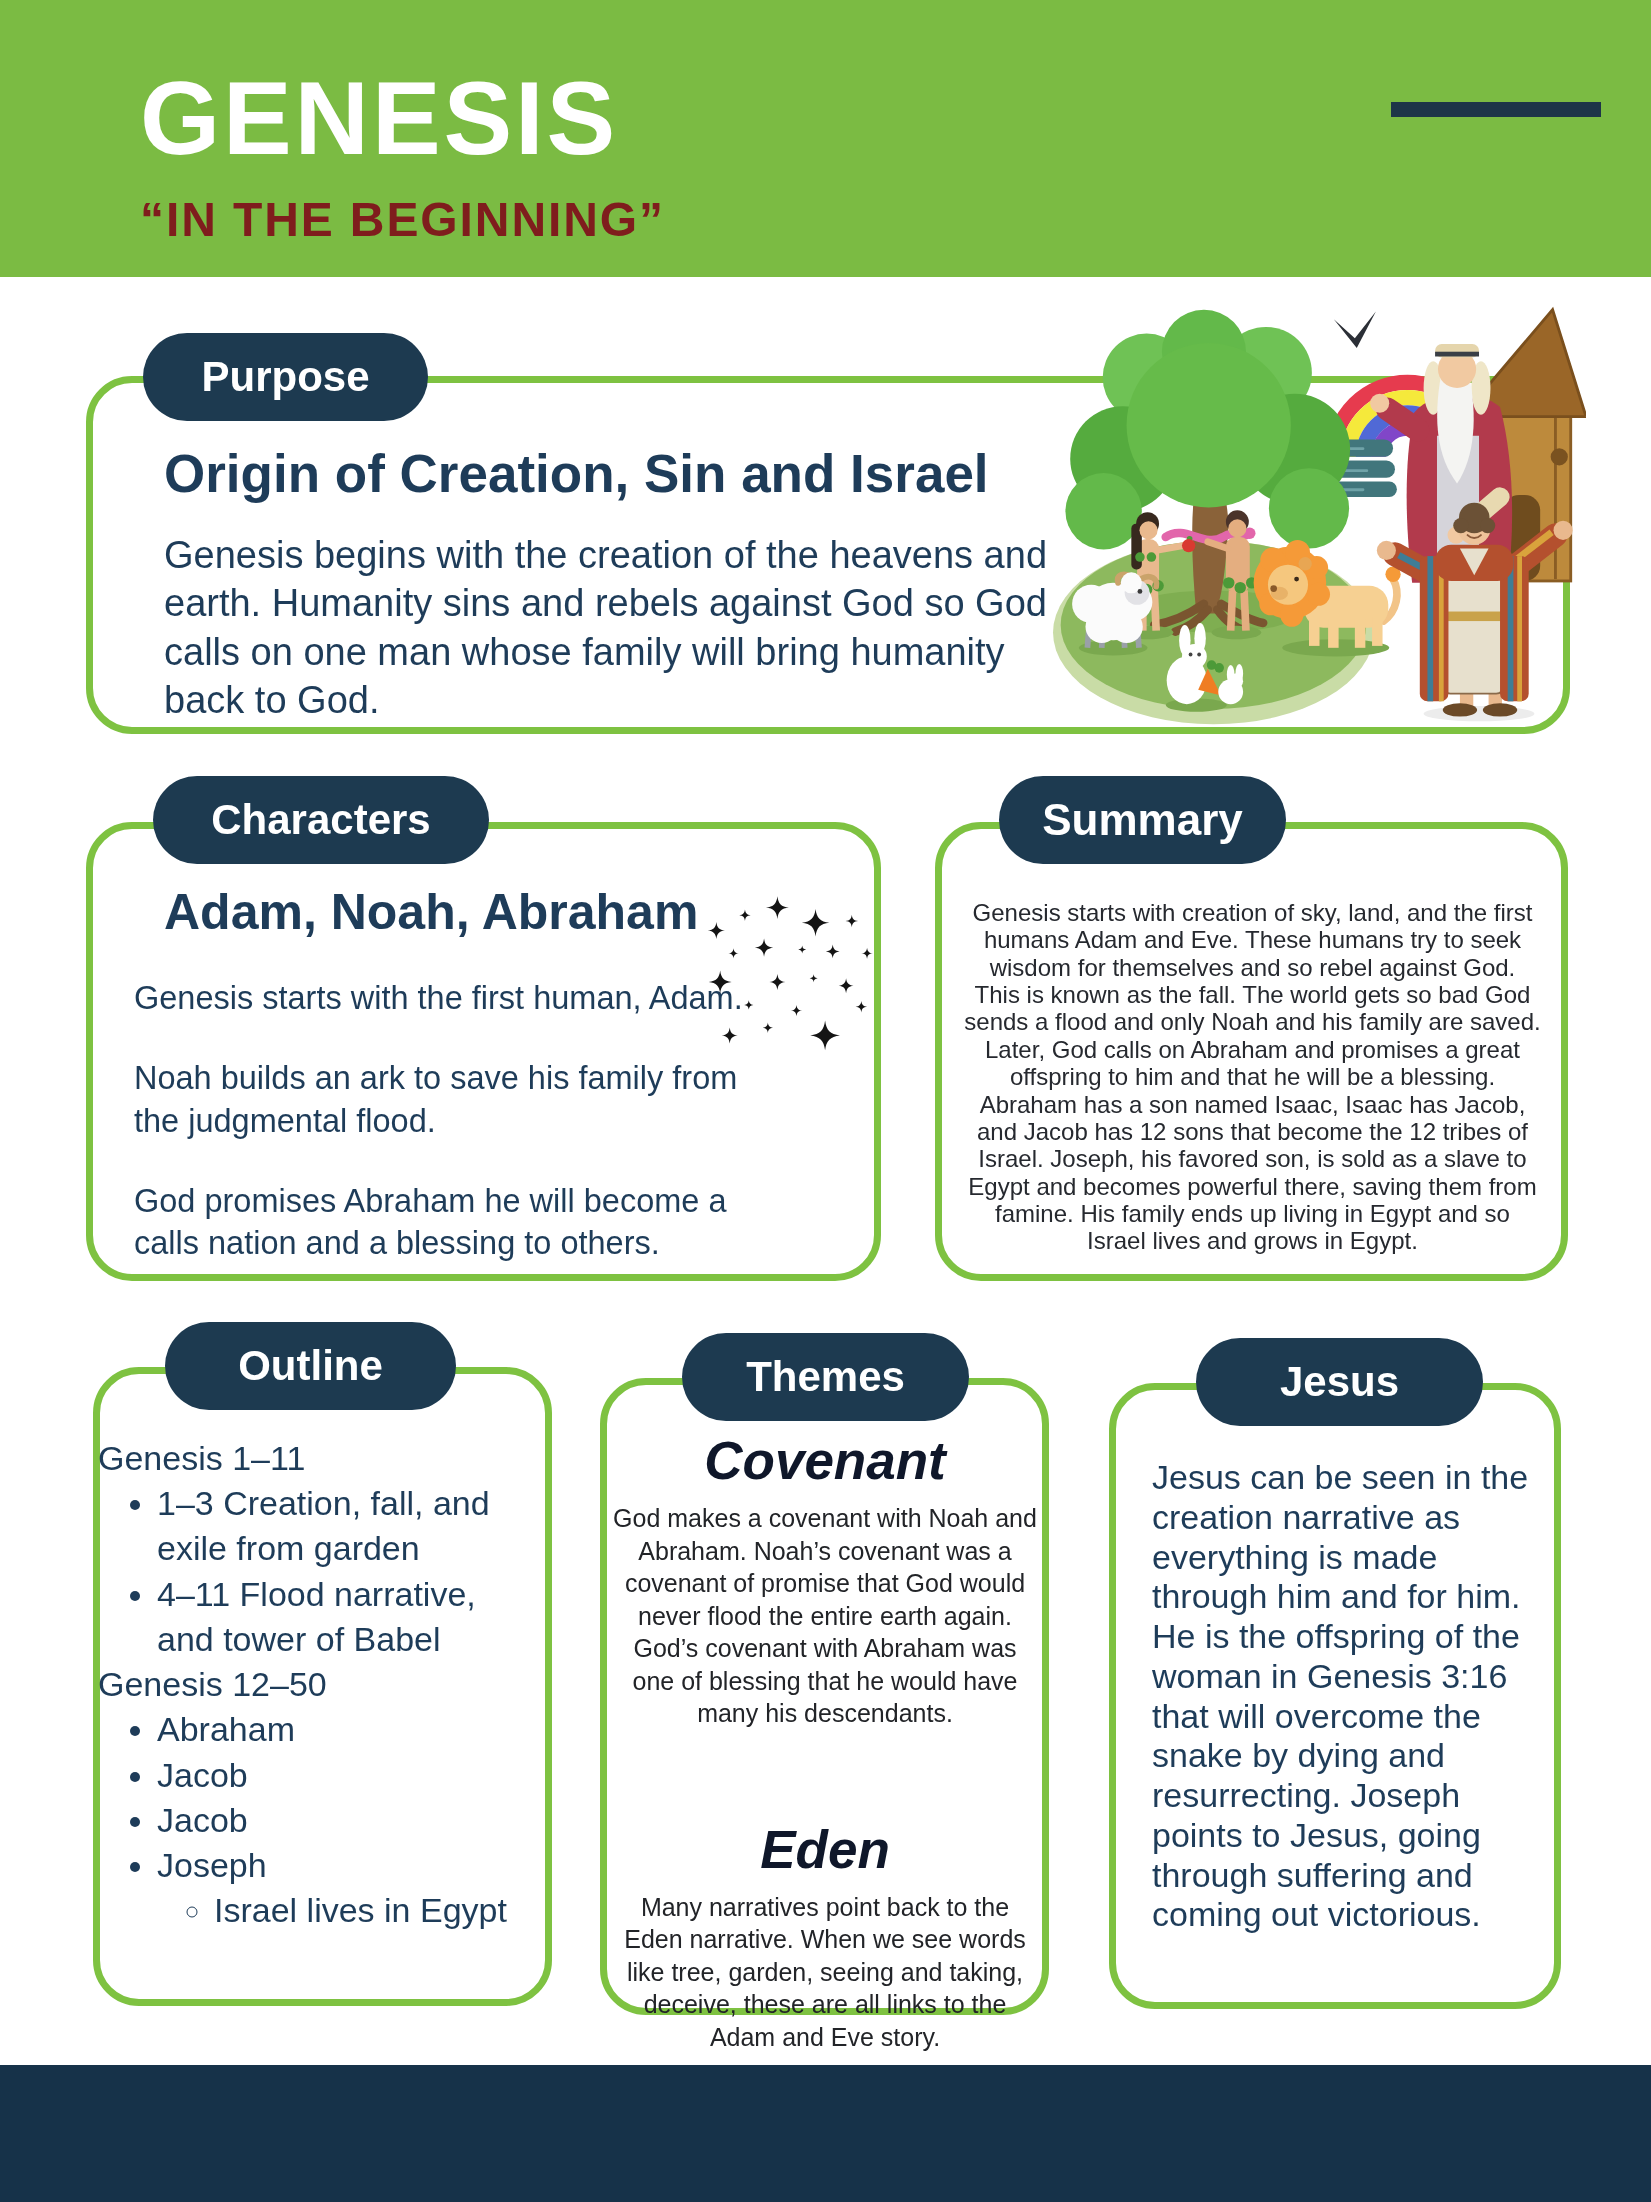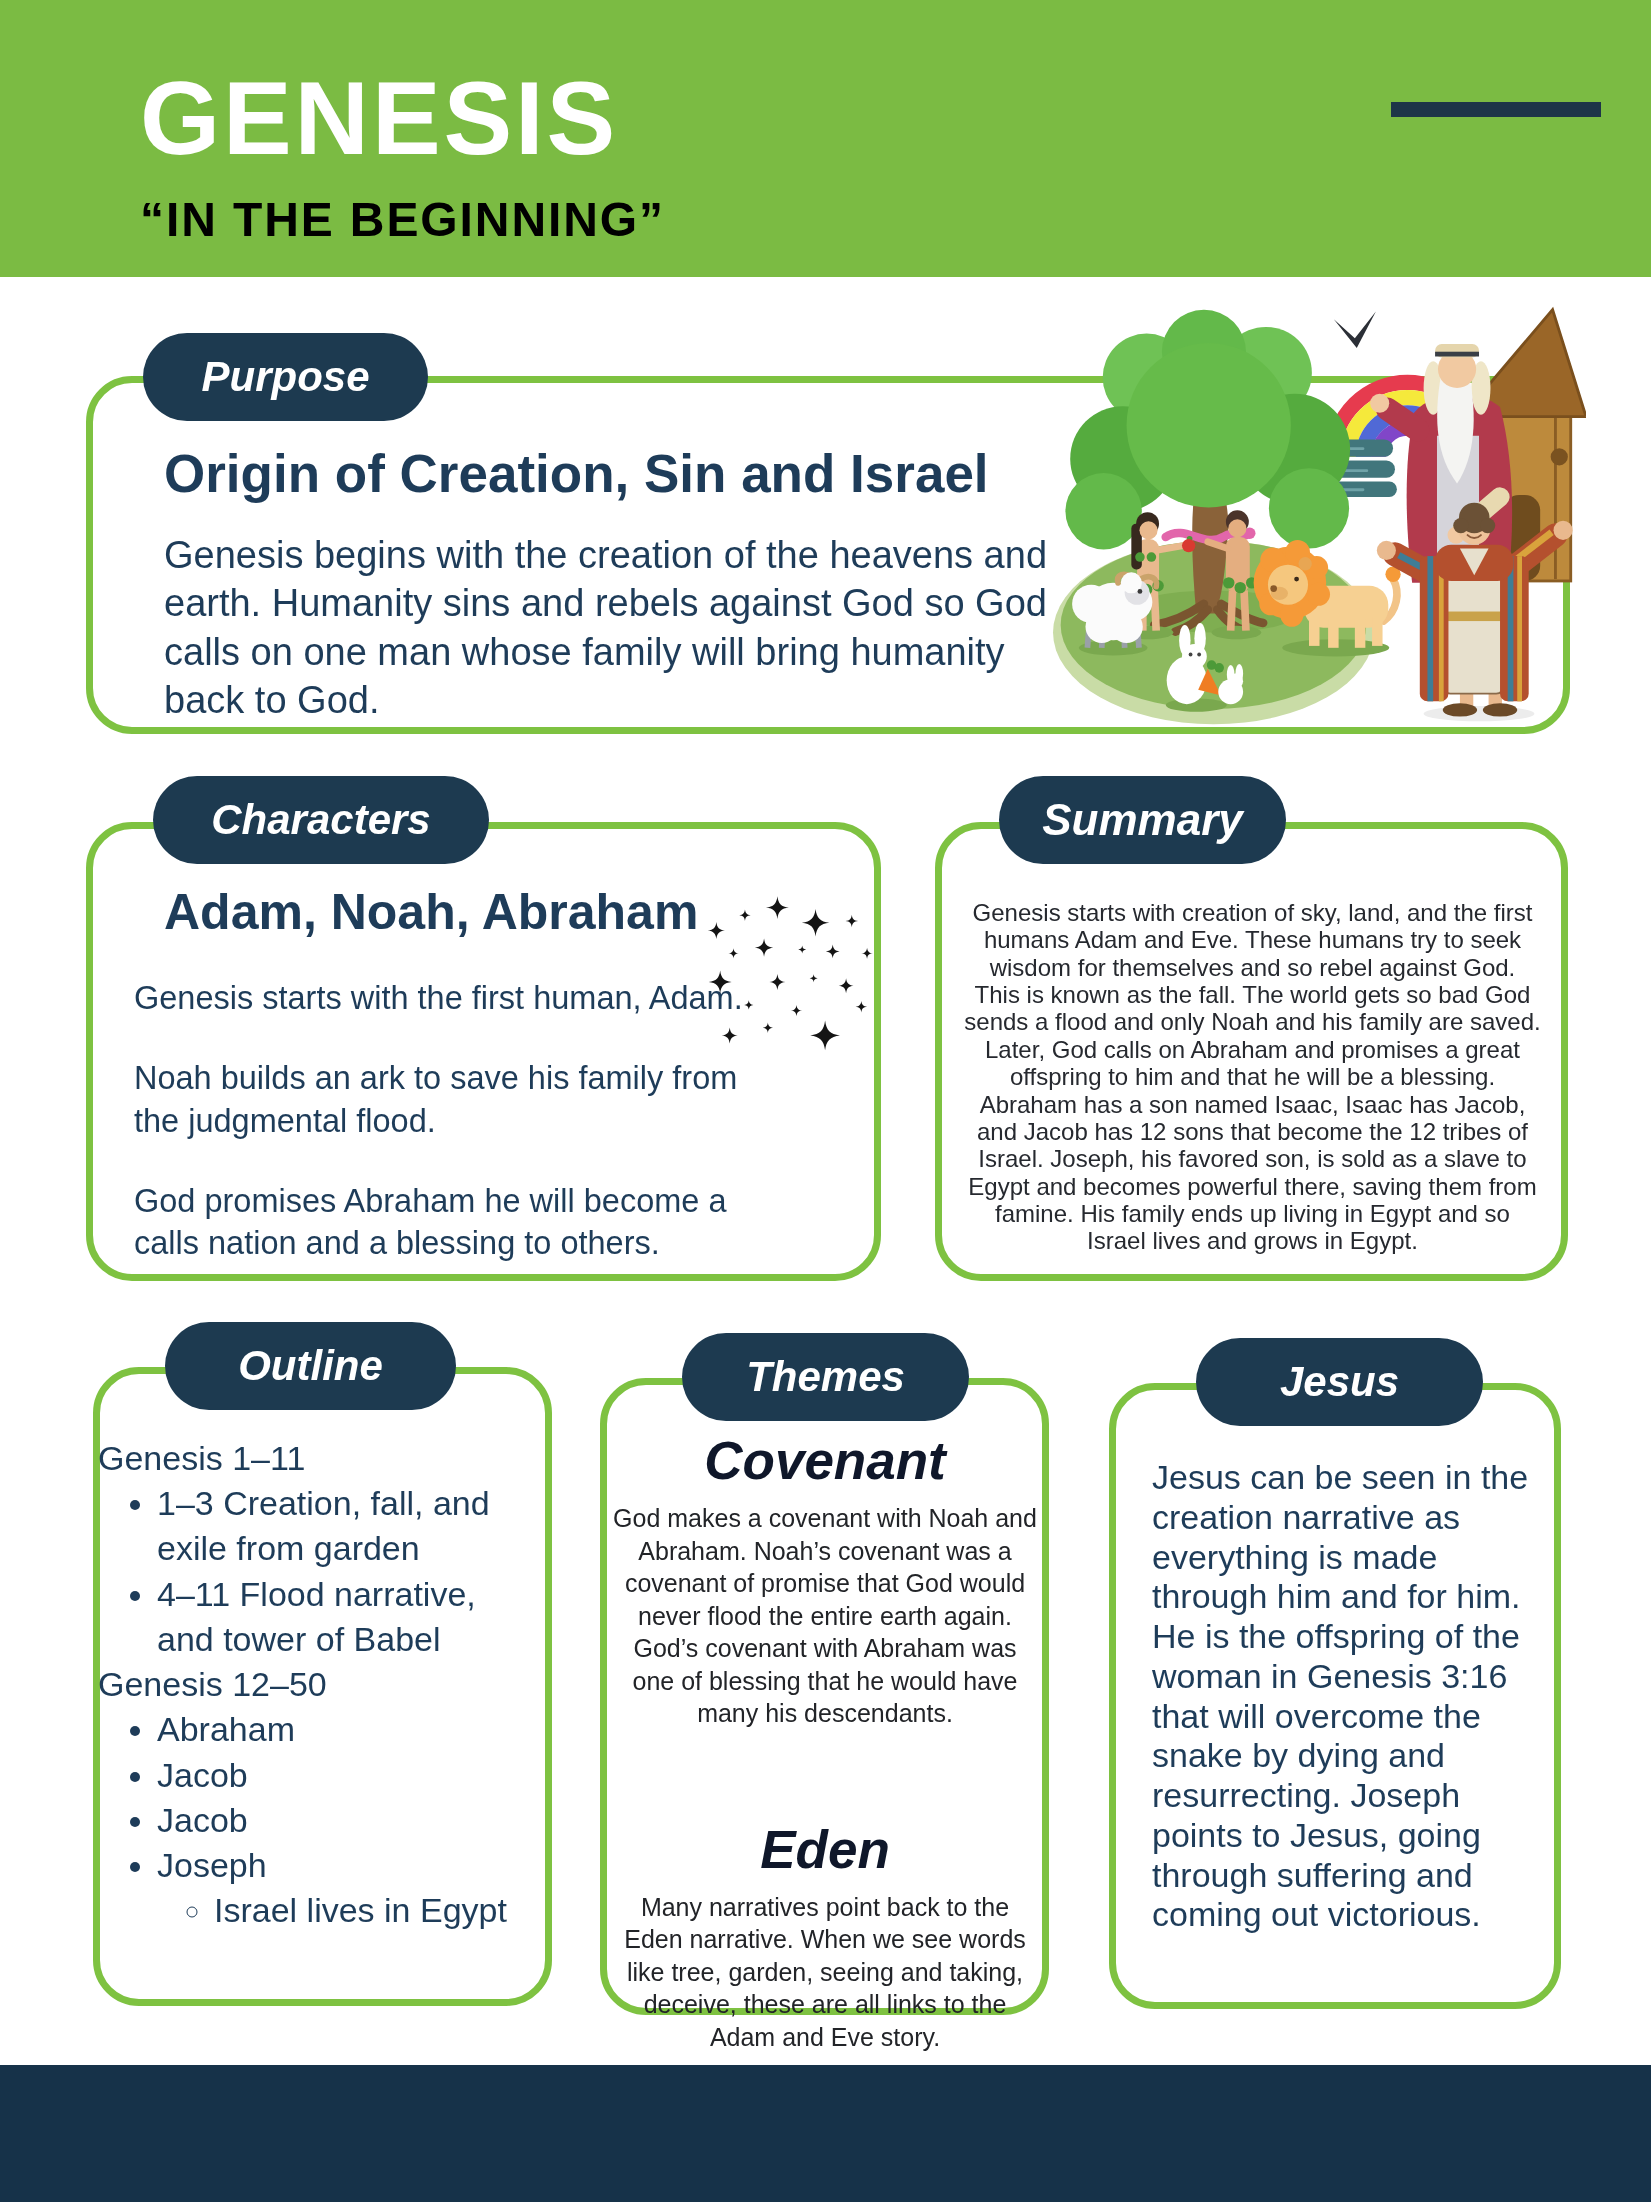--- a/index.html
+++ b/index.html
@@ -4,27 +4,27 @@
 <style>
   html,body{margin:0;padding:0;background:#ffffff;}
   .page{position:relative;width:1652px;height:2202px;background:#ffffff;overflow:hidden;
         font-family:"Liberation Sans",sans-serif;}
 
   
   .header{position:absolute;left:0;top:0;width:1652px;height:277px;background:#7bbb43;}
   .page-title{position:absolute;left:140px;top:67px;font-size:103px;font-weight:800;
               color:#ffffff;letter-spacing:2.9px;line-height:1;}
   .page-subtitle{position:absolute;left:140px;top:196px;font-size:48px;font-weight:700;
-              color:#000000;letter-spacing:1.9px;line-height:1;}
+              color:#7f1d1d;letter-spacing:1.9px;line-height:1;}
   .header-chip{position:absolute;left:1391px;top:102px;width:210px;height:15.3px;background:#1d3548;}
 
   
   .card{position:absolute;background:#ffffff;border:7.6px solid #7ec241;border-radius:46px;box-sizing:border-box;}
   .pill{position:absolute;background:#1d3a50;border-radius:57px;color:#ffffff;
-        display:flex;align-items:center;justify-content:center;font-weight:700;z-index:5;font-style:italic;}
+        display:flex;align-items:center;justify-content:center;font-weight:700;z-index:5;}
 
   
   .purpose-card{left:86px;top:376px;width:1484px;height:358px;}
   .purpose-pill{left:143px;top:333px;width:285px;height:88px;font-size:42px;}
   .purpose-heading{position:absolute;left:164px;top:447px;font-size:53px;font-weight:800;
                    color:#1e3c59;line-height:1;z-index:4;}
   .purpose-body{position:absolute;left:164px;top:531px;width:889px;font-size:38px;line-height:1.27;
                 color:#1e3c59;z-index:4;}
   .eden-illustration{position:absolute;left:1032px;top:296px;width:554px;height:440px;z-index:6;}
 

